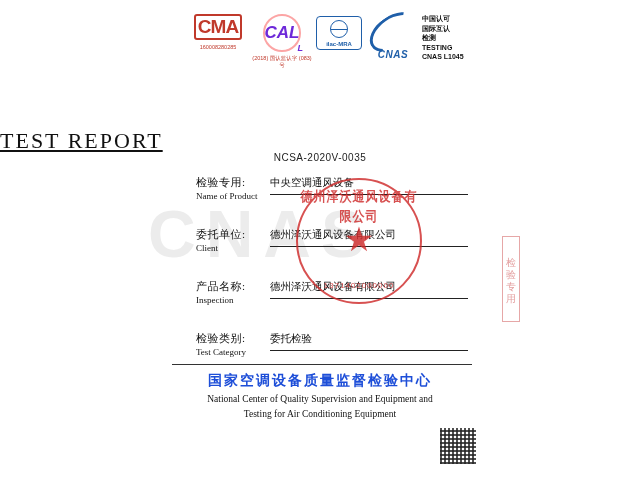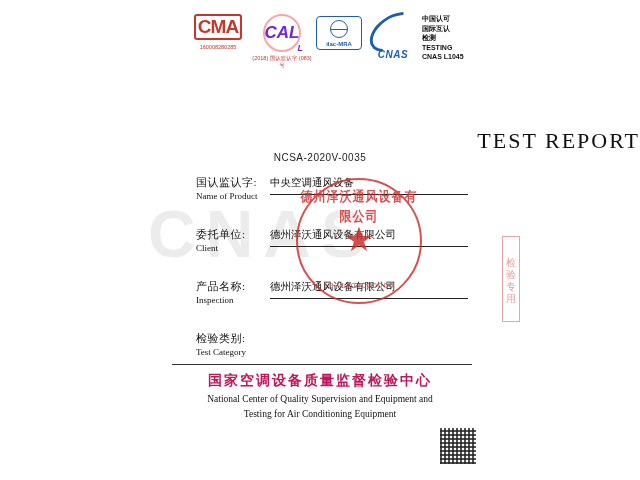--- a/index.html
+++ b/index.html
@@ -195,25 +195,26 @@
     font-weight: bold;
     letter-spacing: 14px;
     text-indent: 14px;
     color: #111;
   }
   .title-en {
     position: absolute;
     top: 128px;
     left: 0;
     width: 640px;
-    text-align: right;
+    text-align: left;
     font-family: "Liberation Serif", serif;
     font-size: 22px;
     letter-spacing: 2px;
     color: #111;
+    text-decoration: underline;
   }
   .report-no {
     position: absolute;
     top: 152px;
     left: 0;
     width: 640px;
     text-align: center;
     font-family: "Liberation Sans", sans-serif;
     font-size: 10px;
     letter-spacing: 0.5px;
@@ -352,21 +353,21 @@
   .issuer-cn {
     position: absolute;
     top: 372px;
     left: 0;
     width: 640px;
     text-align: center;
     font-family: "Liberation Serif", serif;
     font-size: 14px;
     font-weight: bold;
     letter-spacing: 2px;
-    color: #be185d;
+    color: #1d4ed8;
   }
   .issuer-en {
     position: absolute;
     top: 392px;
     left: 0;
     width: 640px;
     text-align: center;
     font-family: "Liberation Serif", serif;
     font-size: 9.5px;
     line-height: 15px;
@@ -431,21 +432,21 @@
 
   <div class="title-en">TEST REPORT</div>
   <div class="report-no">NCSA-2020V-0035</div>
 
   <div class="watermark">CNAS</div>
 
   <div class="fields">
 
     <div class="field-row">
       <div class="field-label">
-        <div class="label-cn">国认监认字:</div>
+        <div class="label-cn">检验专用:</div>
         <div class="label-en">Name of Product</div>
       </div>
       <div class="field-value">中央空调通风设备</div>
     </div>
 
     <div class="field-row">
       <div class="field-label">
         <div class="label-cn">委托单位:</div>
         <div class="label-en">Client</div>
       </div>
@@ -458,20 +459,21 @@
         <div class="label-en">Inspection</div>
       </div>
       <div class="field-value">德州泽沃通风设备有限公司</div>
     </div>
 
     <div class="field-row">
       <div class="field-label">
         <div class="label-cn">检验类别:</div>
         <div class="label-en">Test Category</div>
       </div>
+      <div class="field-value">委托检验</div>
     </div>
 
   </div>
 
   <div class="seal">
     <div class="arc-top">德州泽沃通风设备有限公司</div>
     <div class="star">★</div>
     <div class="arc-bottom">1371402000000</div>
   </div>
 

